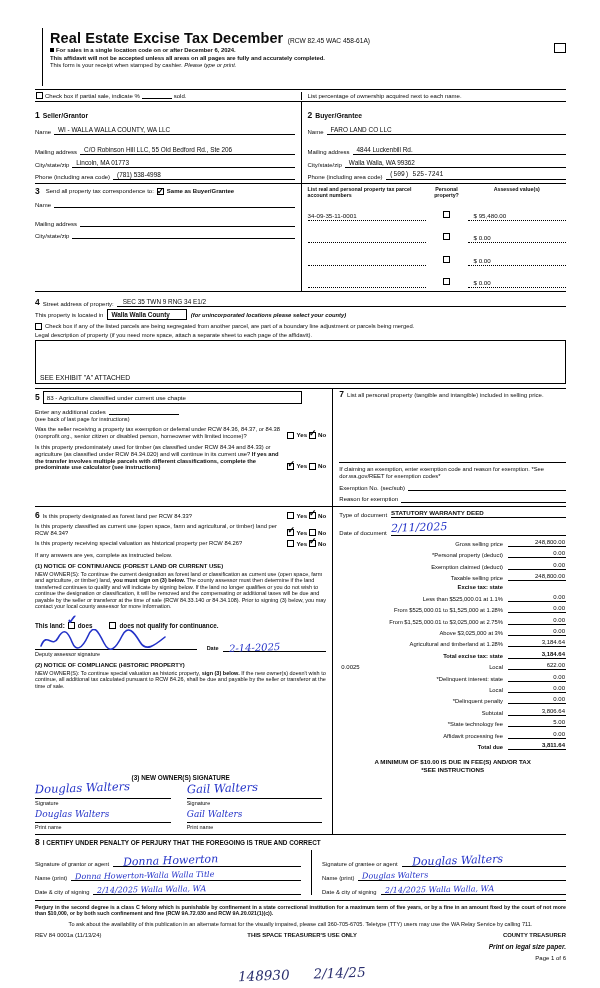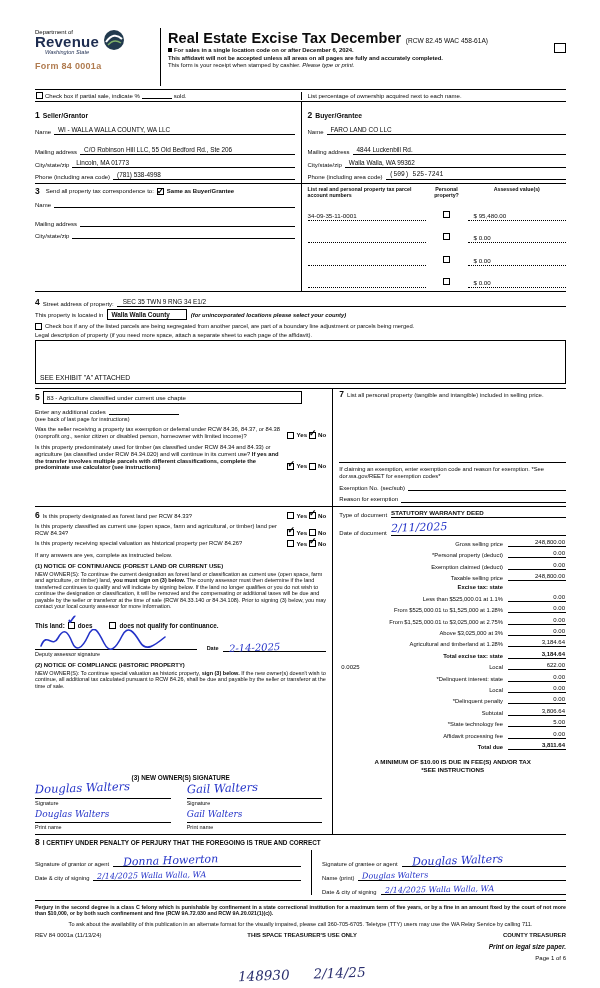--- a/index.html
+++ b/index.html
@@ -131,35 +131,20 @@
 .pageno{position:absolute;right:34px;bottom:27px;font-size:6px}
 .receipt{position:absolute;left:238px;bottom:6px;font-family:"DejaVu Serif",serif;font-style:italic;color:#2a2f6e;font-size:13.5px;transform:rotate(-2deg);display:flex;gap:24px}
 .scribble{position:absolute;left:4px;bottom:-2px}
 </style>
 </head>
 <body>
 
 <div class="page">
 
   <div class="hdr">
-    <div class="logo-col">
-      <div class="dept-wrap">
-        <div>
-          <div class="dept-prefix">Department of</div>
-          <div class="dept-name">Revenue</div>
-          <div class="dept-sub">Washington State</div>
-        </div>
-        <svg class="logo" width="22" height="22" viewBox="0 0 22 22">
-          <circle cx="11" cy="11" r="10" fill="#223a4e"></circle>
-          <path d="M3 13 Q11 2 19 10" stroke="#ffffff" stroke-width="2" fill="none"></path>
-          <path d="M5 16 Q11 9 18 14" stroke="#7fb069" stroke-width="1.4" fill="none"></path>
-        </svg>
-      </div>
-      <div class="form-num">Form 84 0001a</div>
-    </div>
     <div class="hdr-div"></div>
     <div class="title-col">
       <div>
         <span class="title">Real Estate Excise Tax December</span>
         <span class="rcw">(RCW 82.45 WAC 458-61A)</span>
       </div>
       <div class="note b"><span class="sq"></span><span>For sales in a single location code on or after December 6, 2024.</span></div>
       <div class="note b">This affidavit will not be accepted unless all areas on all pages are fully and accurately completed.</div>
       <div class="note"><span>This form is your receipt when stamped by cashier. </span><span class="i">Please type or print.</span></div>
       <div class="stampbox"></div>
@@ -511,20 +496,26 @@
     <div class="certify"><span class="secnum">8</span><span class="b">I CERTIFY UNDER PENALTY OF PERJURY THAT THE FOREGOING IS TRUE AND CORRECT</span></div>
     <div class="g52">
       <div class="h8">
         <div class="sigrow8">
           <span class="sl8">Signature of grantor or agent</span>
           <span class="sline8">
               <span class="hand hand8">Donna Howerton</span>
             </span>
         </div>
         <div class="irow8">
+          <span class="il">Name (print)</span>
+          <span class="iv">
+              <span class="hand hand8b">Donna Howerton-Walla Walla Title</span>
+            </span>
+        </div>
+        <div class="irow8">
           <span class="il">Date &amp; city of signing</span>
           <span class="iv">
               <span class="hand hand8b">2/14/2025  Walla Walla, WA</span>
             </span>
         </div>
       </div>
       <div class="h8 rt">
         <div class="sigrow8">
           <span class="sl8">Signature of grantee or agent</span>
           <span class="sline8">

